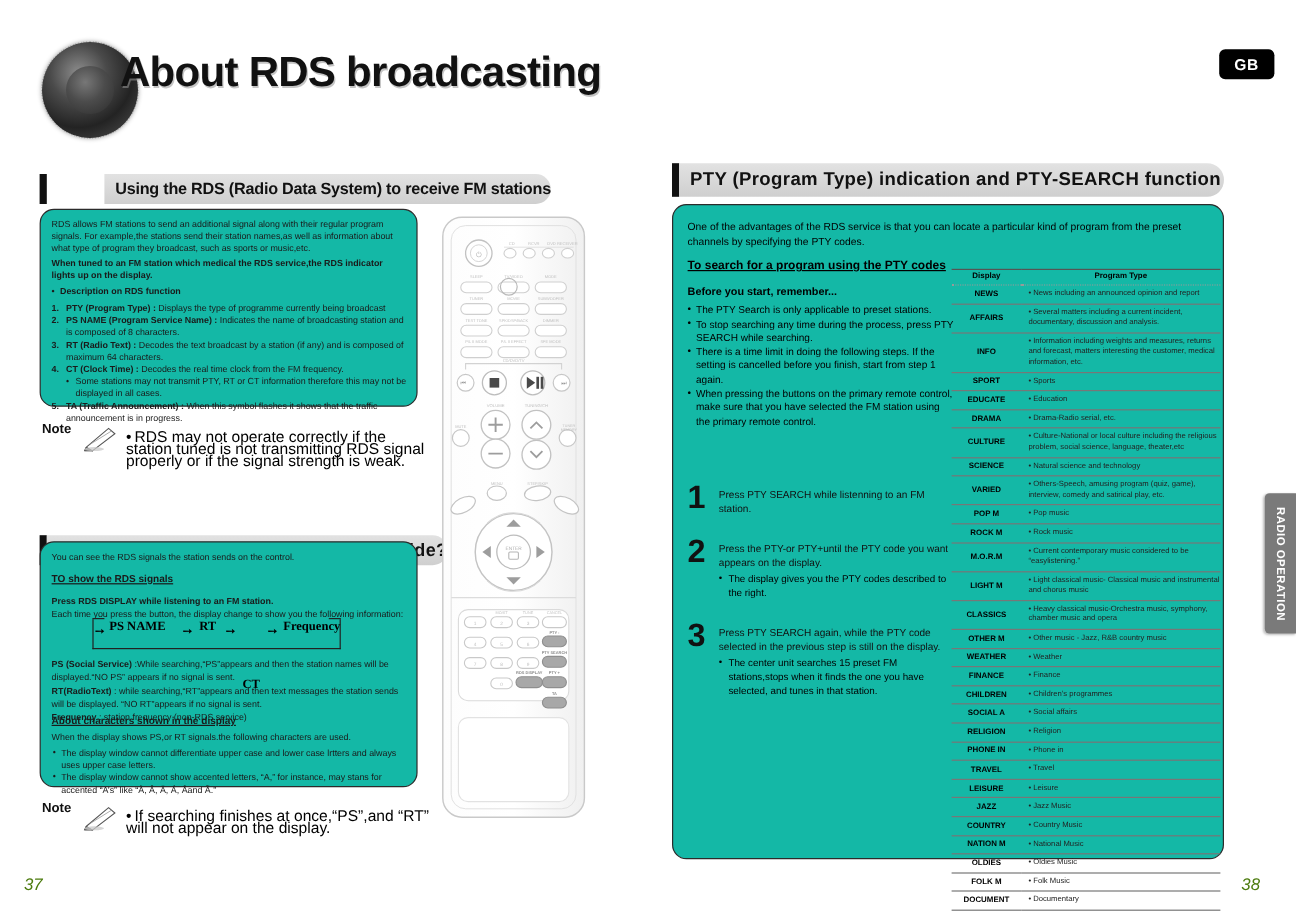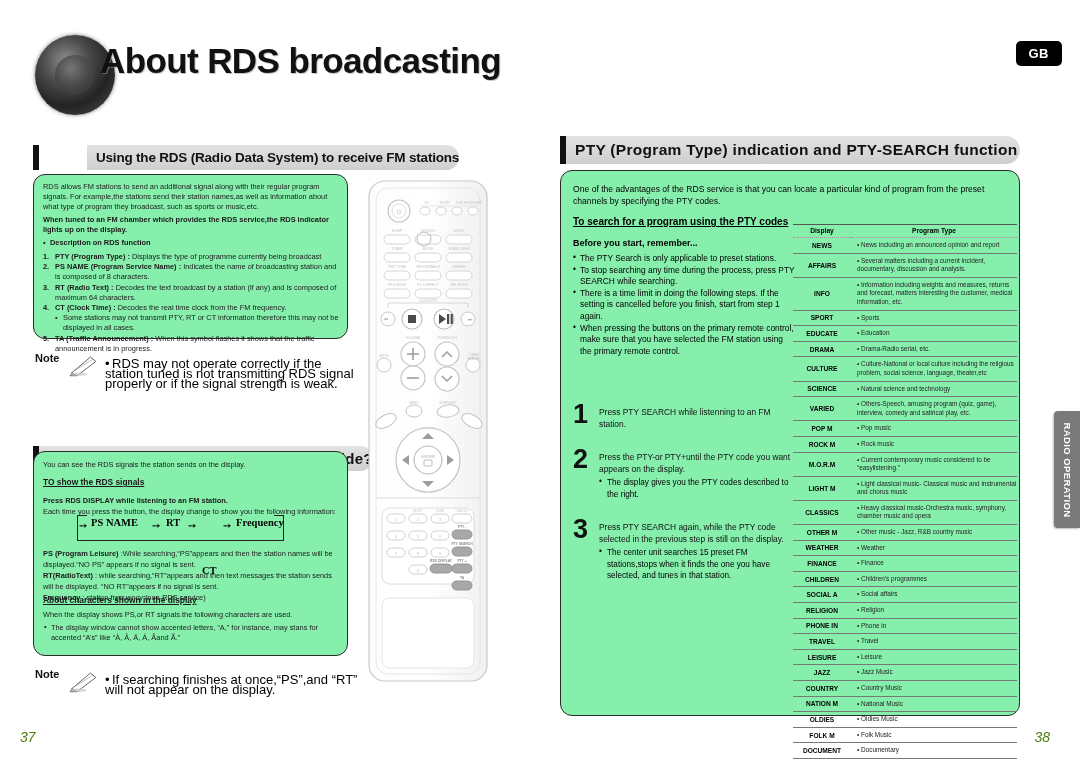--- a/index.html
+++ b/index.html
@@ -69,21 +69,21 @@
   }
   .sec-head .pill span{
     font-size:13.5px;font-weight:bold;color:#111;padding-left:9px;letter-spacing:-0.2px;
     white-space:nowrap;
   }
   .sec-head.big .pill span{font-size:15px;letter-spacing:.3px;}
 
   
   .box{
     position:absolute;border:1.3px solid #2b2b2b;border-radius:12px;
-    box-sizing:border-box;background:#86efac;
+    box-sizing:border-box;background:#14b8a6;
   }
 
   
   .t{font-size:7.4px;line-height:10.2px;color:#1a1a1a;}
   .t b{font-weight:bold;}
   .bullets{margin:0;padding:0;list-style:none;}
   .bullets li{position:relative;padding-left:7px;}
   .bullets li:before{content:"•";position:absolute;left:0;top:-1px;}
 
   
@@ -177,21 +177,21 @@
 
   <div class="sec-head" style="left:33px;top:145px;width:315px;gap:48px;">
     <div class="bar"></div>
     <div class="pill">
         <span>Using the RDS (Radio Data System) to receive FM stations</span>
       </div>
   </div>
 
   <div class="box" style="left:33px;top:174px;width:315px;height:165px;">
     <div class="t" style="position:absolute;left:9px;top:7px;width:296px;">RDS allows FM stations to send an additional signal along with their regular program signals. For example,the stations send their station names,as well as information about what  type of program they broadcast, such as sports or music,etc.</div>
-    <div class="t" style="position:absolute;left:9px;top:40px;width:296px;font-weight:bold;">When tuned to an FM chamber which provides the RDS service,the RDS indicator lights up on the display.</div>
+    <div class="t" style="position:absolute;left:9px;top:40px;width:296px;font-weight:bold;">When tuned to an FM station which medical the RDS service,the RDS indicator lights up on the display.</div>
     <div class="t" style="position:absolute;left:9px;top:63px;width:296px;font-weight:bold;">
       <span style="display:inline-block;width:7px;">•</span><span>Description on RDS function</span>
     </div>
 
     <div class="t" style="position:absolute;left:9px;top:77px;width:298px;">
       <div style="position:relative;padding-left:12px;">
         <span style="position:absolute;left:0;font-weight:bold;">1.</span>
         <b>PTY (Program Type) :</b><span> Displays the type of programme currently being broadcast</span>
       </div>
       <div style="position:relative;padding-left:12px;">
@@ -230,52 +230,53 @@
   </div>
 
   <div class="sec-head big" style="left:33px;top:446px;width:315px;">
     <div class="bar"></div>
     <div class="pill">
         <span>What information can RDS signals provide?</span>
       </div>
   </div>
 
   <div class="box" style="left:33px;top:451px;width:315px;height:205px;">
-    <div class="t" style="position:absolute;left:9px;top:8px;width:296px;">You can see the RDS signals the station sends on the display.</div>
+    <div class="t" style="position:absolute;left:9px;top:8px;width:296px;">You can see the RDS signals the station sends on the control.</div>
     <div class="t underlined" style="position:absolute;left:9px;top:25px;font-weight:bold;font-size:8.4px;">TO show the RDS signals</div>
     <div class="t" style="position:absolute;left:9px;top:44px;width:296px;font-weight:bold;">Press RDS DISPLAY while listening to an FM station.</div>
     <div class="t" style="position:absolute;left:9px;top:55px;width:300px;">Each time you press the button, the display change to show you the following information:</div>
 
     <div class="flow" style="left:37px;top:63px;width:215px;height:28px;">
       <div class="brk"></div>
       <div class="arw" style="left:8px;">➙</div>
       <div class="lbl" style="left:20px;">PS NAME</div>
       <div class="arw" style="left:81px;">➙</div>
       <div class="lbl" style="left:95px;">RT</div>
       <div class="arw" style="left:117px;">➙</div>
       <div class="lbl" style="left:131px;margin-top:48px;">CT</div>
       <div class="arw" style="left:152px;">➙</div>
       <div class="lbl" style="left:165px;">Frequency</div>
     </div>
 
     <div class="t" style="position:absolute;left:9px;top:96px;width:298px;line-height:11px;">
       <div>
-        <b>PS (Program Leisure)</b><span> :While searching,“PS”appears and then the station names will be displayed.“NO PS” appears if no signal is sent.</span>
+        <b>PS (Social Service)</b><span> :While searching,“PS”appears and then the station names will be displayed.“NO PS” appears if no signal is sent.</span>
       </div>
       <div>
         <b>RT(RadioText)</b><span> : while searching,“RT”appears and then text messages the station sends will be displayed. “NO RT”appears if no signal is sent.</span>
       </div>
       <div>
         <b>Frequency</b><span> : station frequency (non-RDS service)</span>
       </div>
     </div>
 
     <div class="t underlined" style="position:absolute;left:9px;top:143px;font-weight:bold;font-size:8.4px;">About characters shown in the display</div>
     <div class="t" style="position:absolute;left:9px;top:158px;width:298px;">When the display shows PS,or RT signals.the following characters are used.</div>
     <ul class="t bullets" style="position:absolute;left:10px;top:171px;width:296px;">
+      <li>The display window cannot differentiate upper case and lower case lrtters and always uses upper case letters.</li>
       <li>The display window  cannot show accented letters, “A,” for instance, may stans for accented “A’s” like “À, Â, Ä, Á, Åand Ã.”</li>
     </ul>
   </div>
 
   <div class="note" style="left:35px;top:668px;width:320px;height:32px;">
     <div class="lbl">Note</div>
     <svg class="pencil" viewBox="0 0 40 28">
       <polygon points="5,23 30,2 37,8 12,27" fill="#ffffff" stroke="#555" stroke-width="1.2"></polygon>
       <polygon points="5,23 12,27 3,27" fill="#777" stroke="#555" stroke-width="1"></polygon>
       <line x1="9" y1="20" x2="33" y2="5" stroke="#999" stroke-width=".9"></line>

